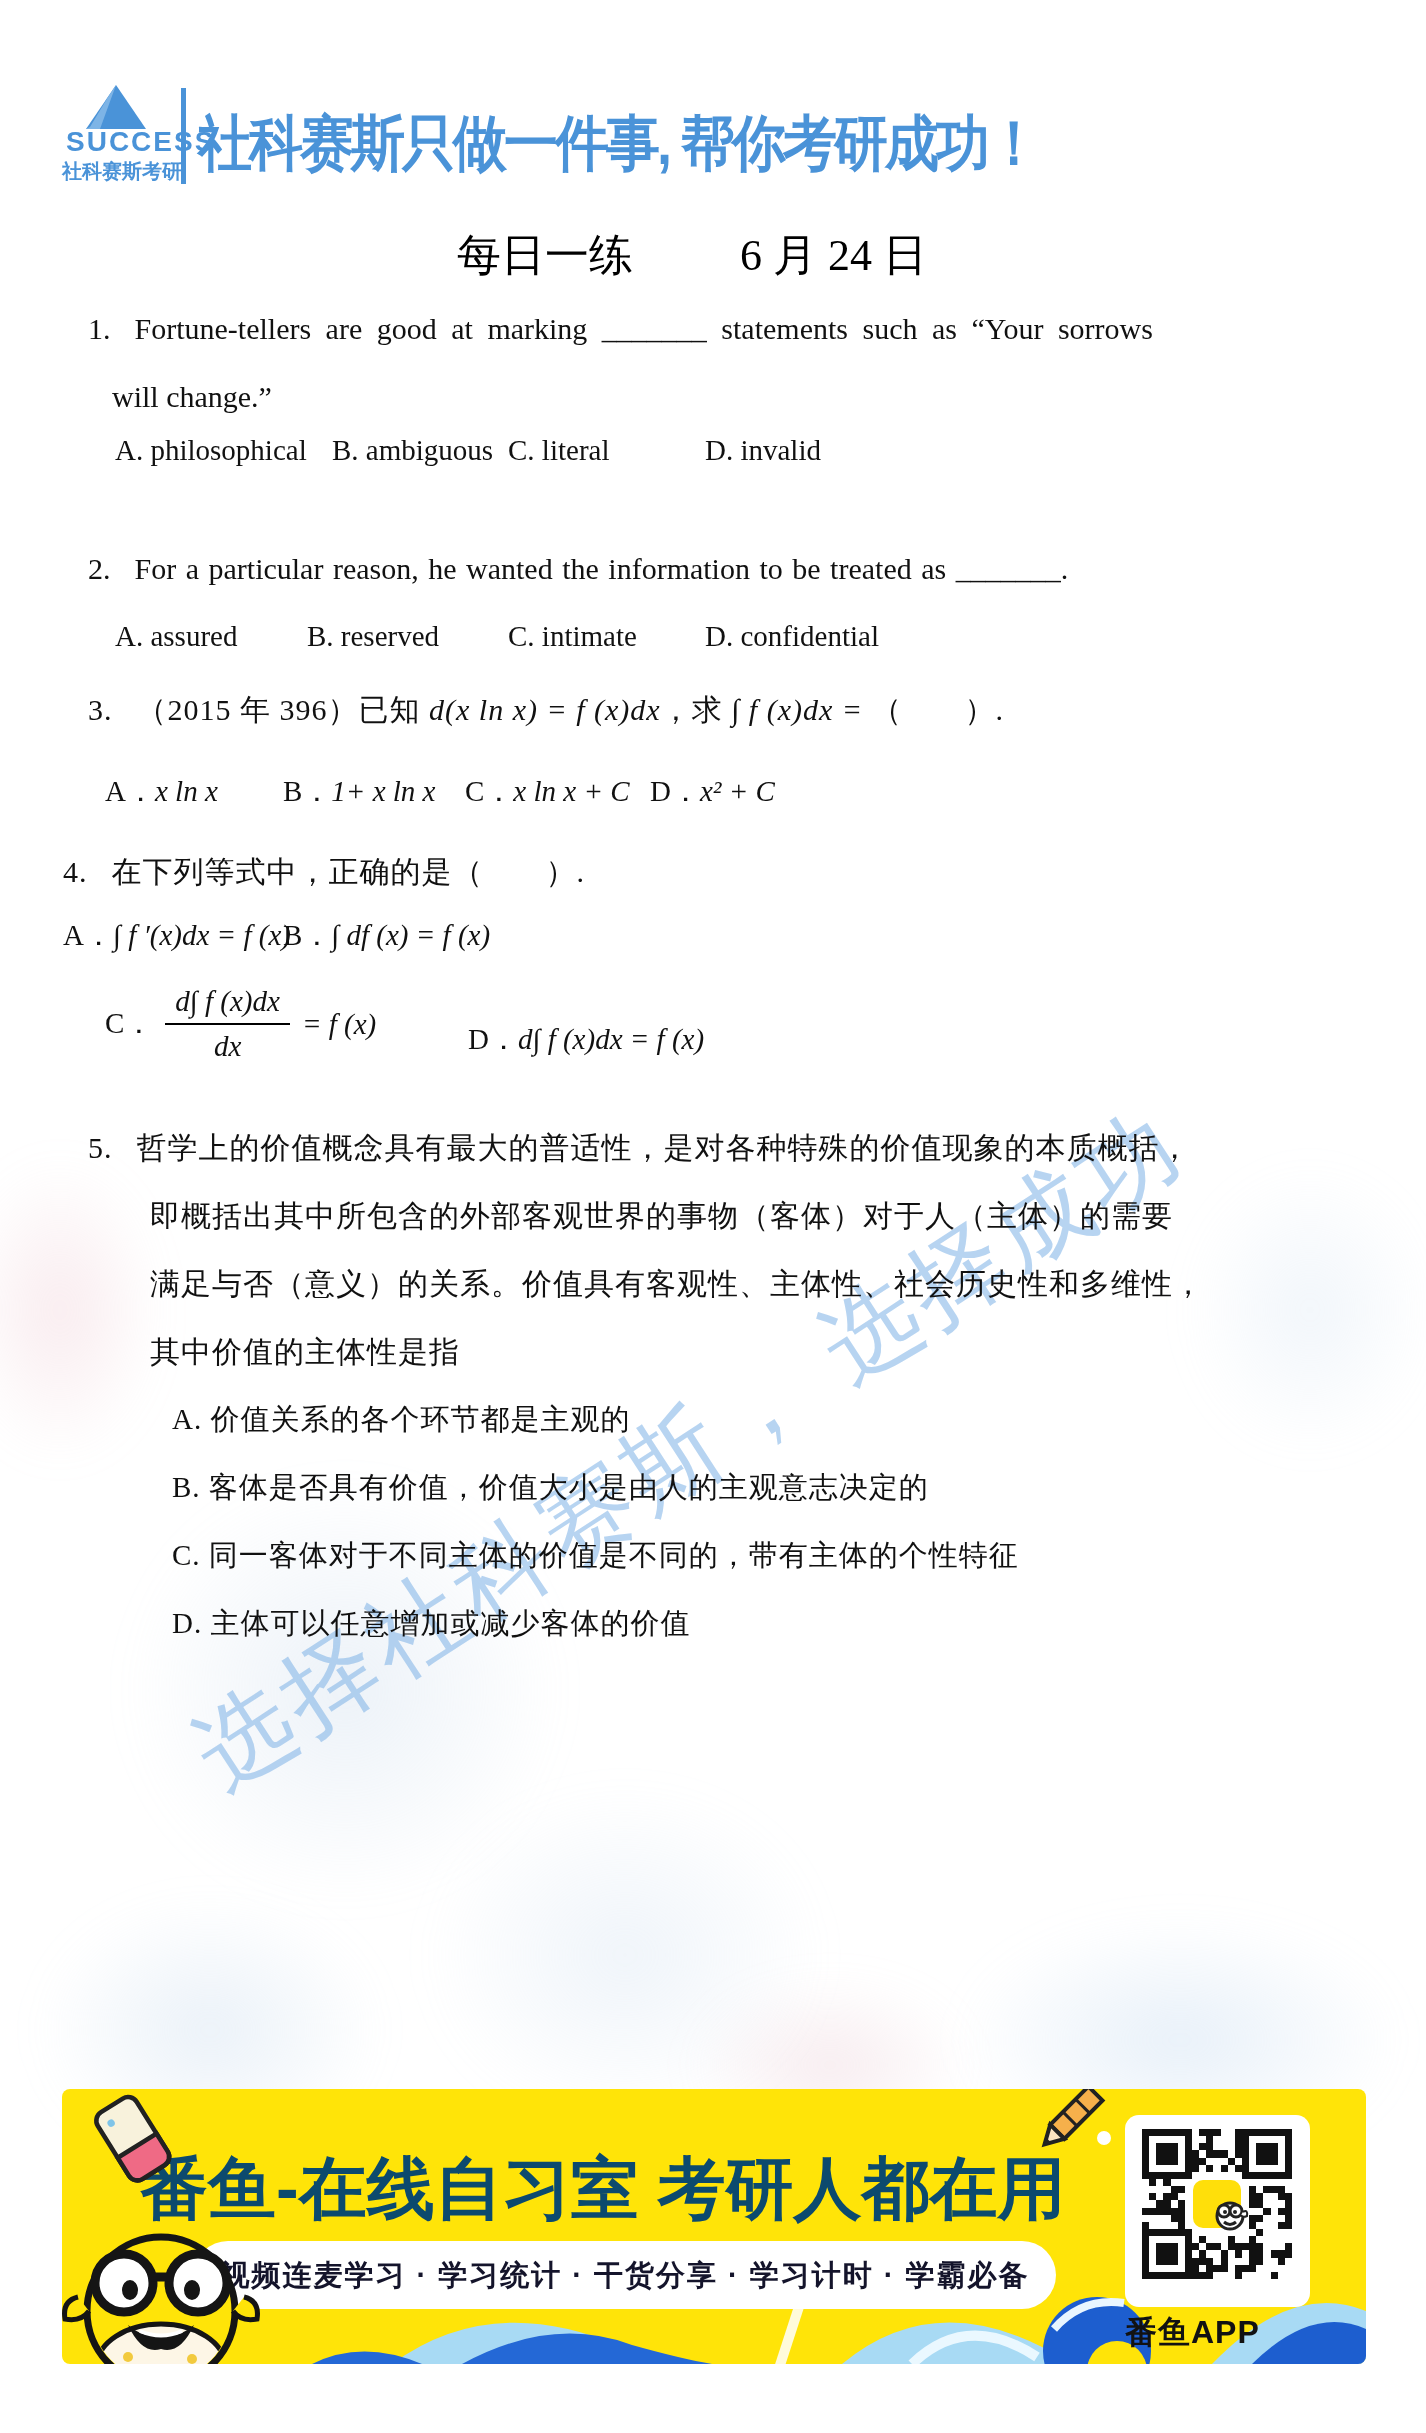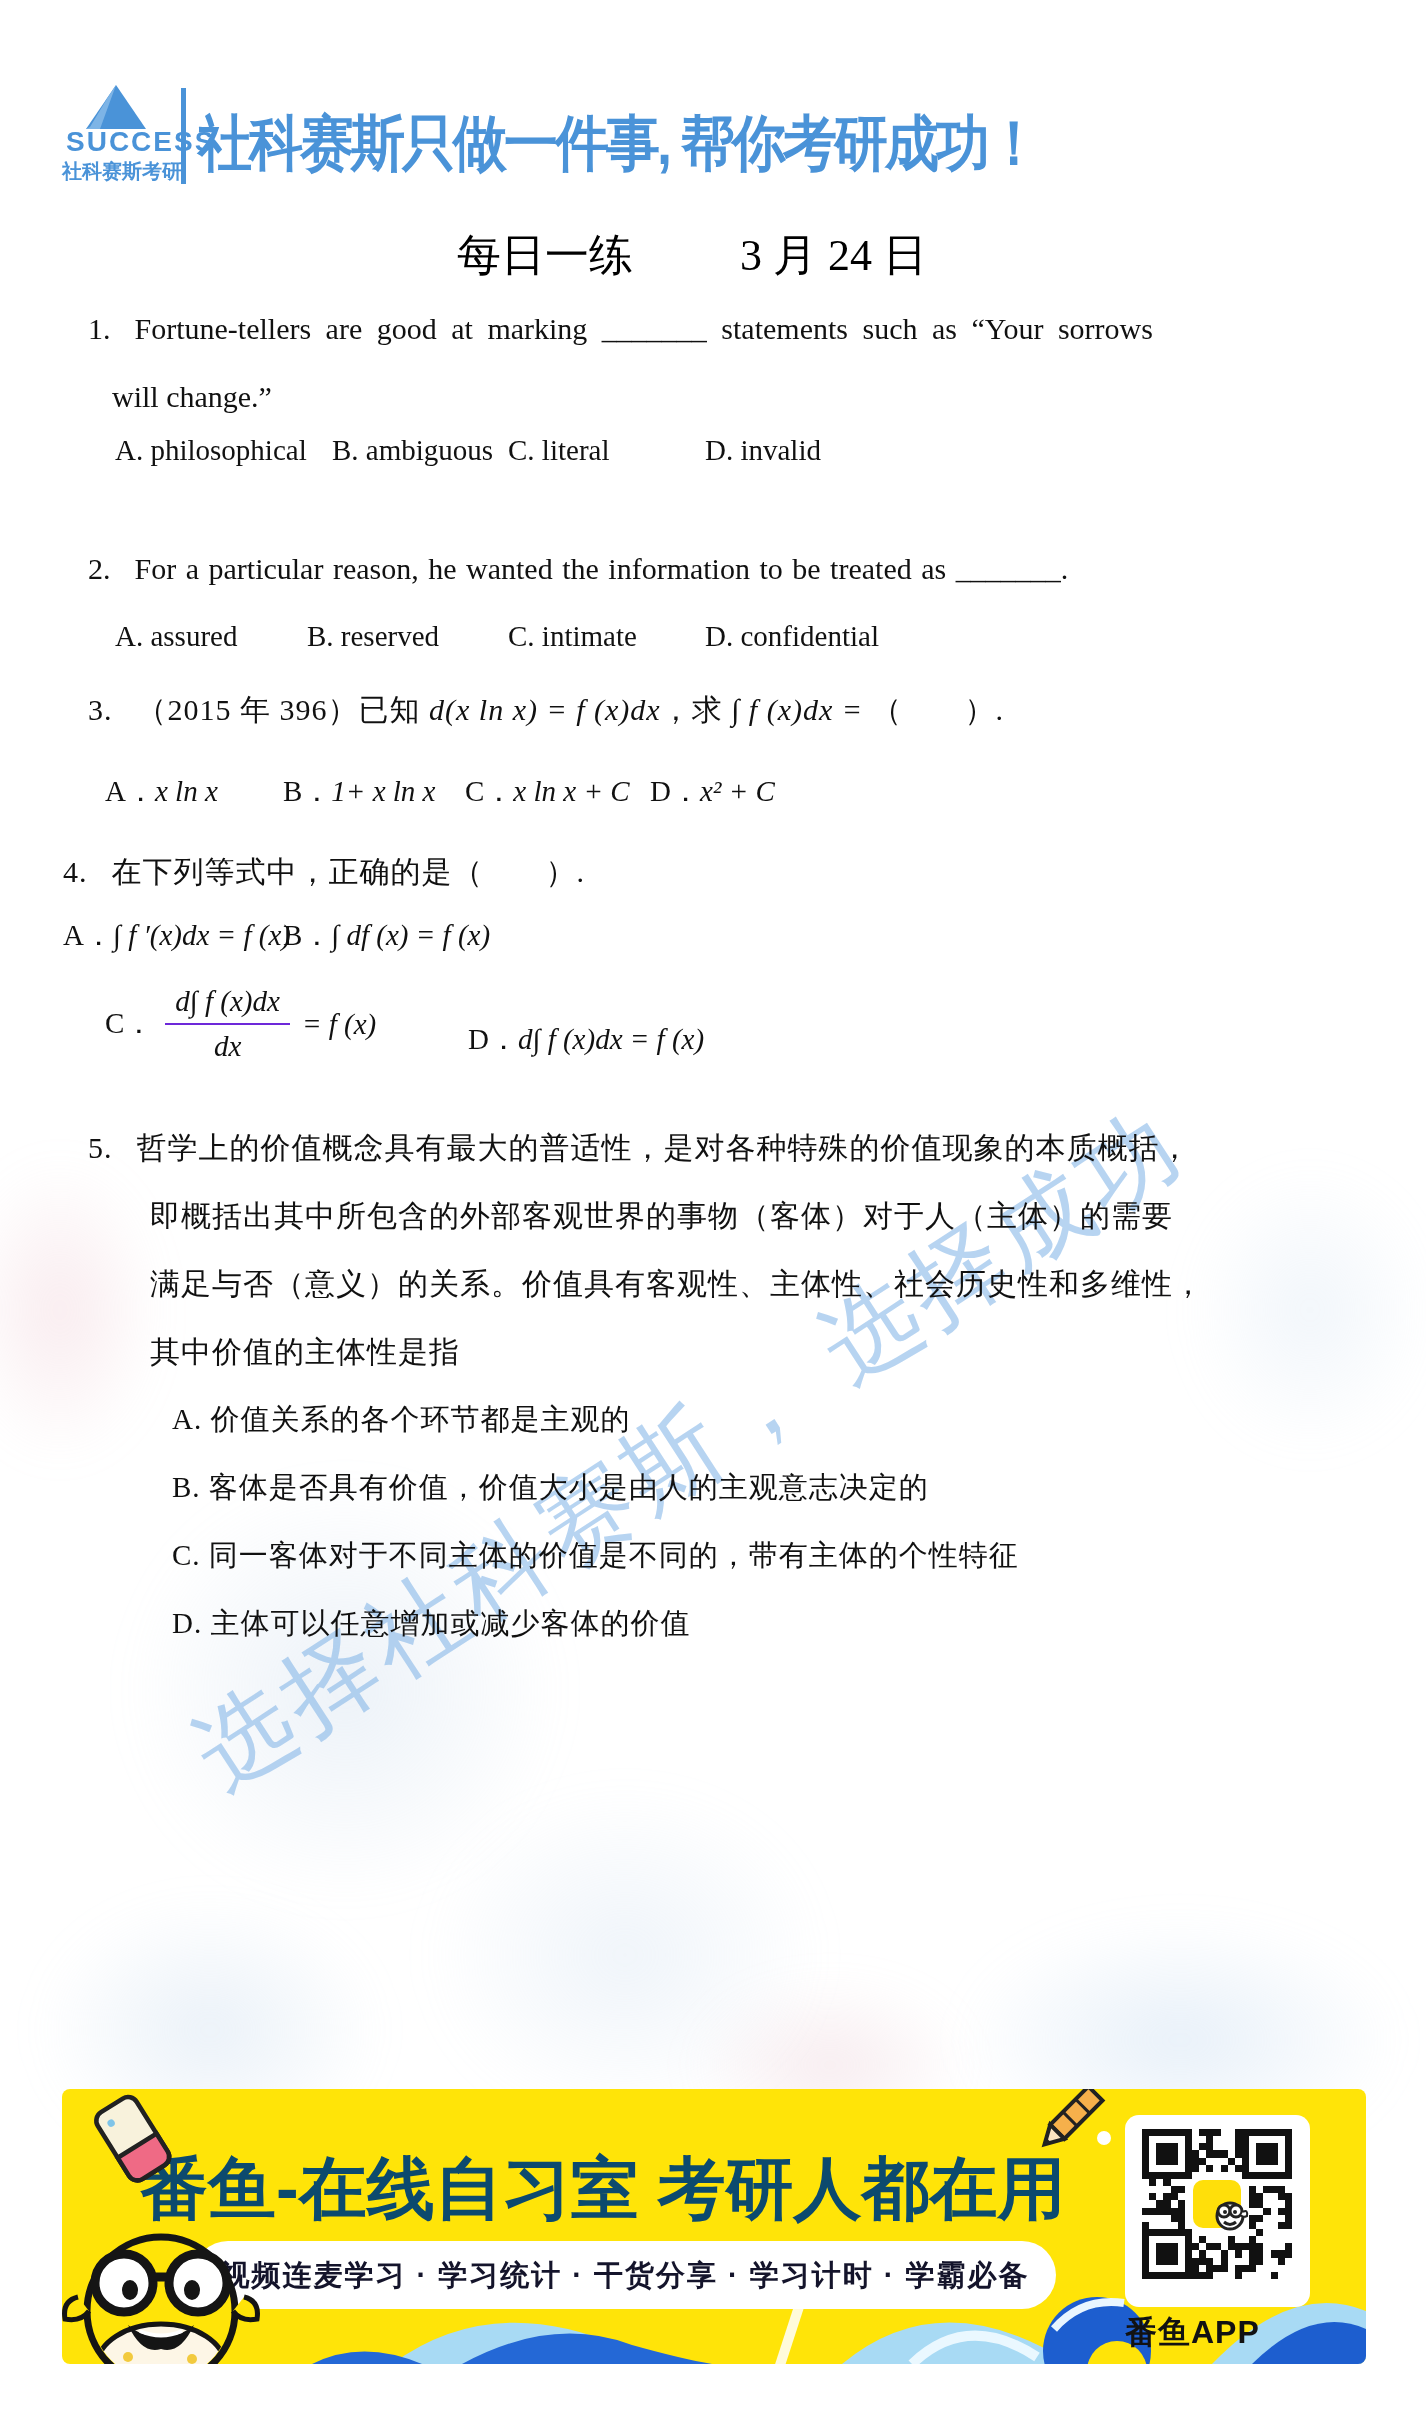--- a/index.html
+++ b/index.html
@@ -19,21 +19,21 @@
   
   .doc-title{position:absolute;top:226px;font-size:44px;color:#000;white-space:nowrap;z-index:2;}
   
   .q{position:absolute;font-size:30px;white-space:nowrap;z-index:2;}
   .qnum{display:inline-block;margin-right:24px;}
   .cn{letter-spacing:1px;}
   .math{font-style:italic;}
   .opt{position:absolute;font-size:29px;white-space:nowrap;z-index:2;}
   .frac{display:inline-flex;flex-direction:column;align-items:center;vertical-align:middle;
         margin:0 12px;font-size:29px;}
-  .frac .fn{padding:0 10px 5px;border-bottom:2px solid #6d28d9;}
+  .frac .fn{padding:0 10px 5px;border-bottom:2px solid #000000;}
   .frac .fd{padding-top:5px;}
   .q4row2{position:absolute;left:105px;top:985px;display:flex;align-items:center;font-size:29px;z-index:2;}
   
   .watermark{position:absolute;left:205px;top:1700px;font-size:96px;letter-spacing:6px;
              color:rgba(124,177,229,0.55);white-space:nowrap;transform:rotate(-33deg);
              transform-origin:0 50%;z-index:1;font-family:"Liberation Sans",sans-serif;}
   
   .banner{position:absolute;left:62px;top:2089px;width:1304px;height:275px;background:#ffe408;
           border-radius:8px;overflow:hidden;z-index:3;font-family:"Liberation Sans",sans-serif;}
   .banner-title{position:absolute;left:30px;top:55px;font-size:68px;font-weight:900;color:#0c4a6e;
@@ -71,21 +71,21 @@
   <svg class="abs" style="left:86px;top:85px;z-index:2;" width="60" height="44" viewBox="0 0 60 44">
     <polygon points="30,0 60,44 0,44" fill="#4a93d8"></polygon>
     <polygon points="30,0 22,12 4,42 0,44 14,44" fill="#7db4e6"></polygon>
   </svg>
   <div class="logo-brand">SUCCESS</div>
   <div class="logo-sub">社科赛斯考研</div>
   <div class="hdr-divider"></div>
   <div class="hdr-slogan">社科赛斯只做一件事, 帮你考研成功！</div>
 
   <div class="doc-title" style="left:457px;">每日一练</div>
-  <div class="doc-title" style="left:740px;">3 月 24 日</div>
+  <div class="doc-title" style="left:740px;">6 月 24 日</div>
 
   <div class="q" style="left:88px;top:312px;word-spacing:7px;">
     <span class="qnum">1.</span><span>Fortune-tellers are good at marking _______ statements such as “Your sorrows</span>
   </div>
   <div class="q" style="left:112px;top:380px;">will change.”</div>
   <div class="opt" style="left:115px;top:434px;">A. philosophical</div>
   <div class="opt" style="left:305px;top:434px;margin-left:27px;">B. ambiguous</div>
   <div class="opt" style="left:508px;top:434px;">C. literal</div>
   <div class="opt" style="left:705px;top:434px;">D. invalid</div>
 

